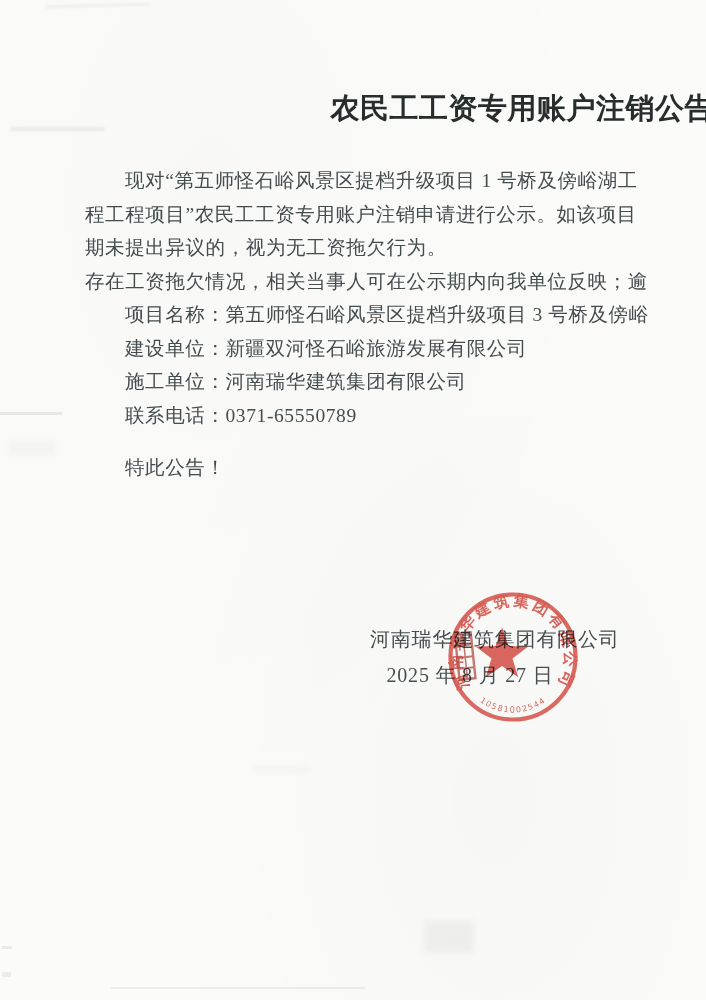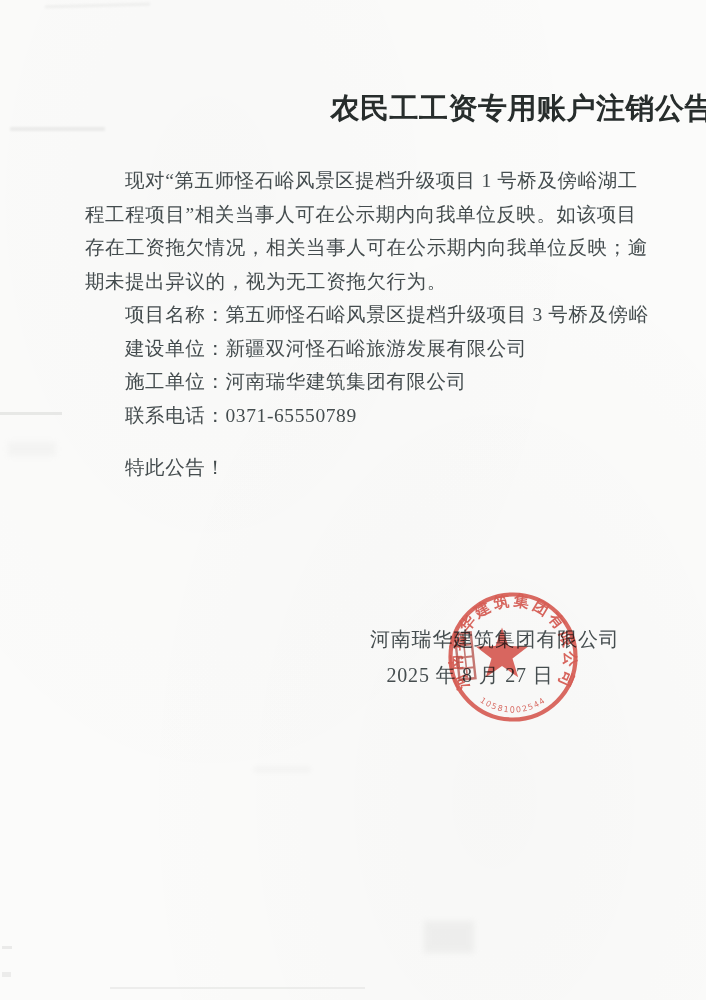--- a/index.html
+++ b/index.html
@@ -61,23 +61,23 @@
   <div class="smudge sm5"></div>
   <div class="smudge sm6"></div>
   <div class="smudge sm7"></div>
   <div class="smudge sm8"></div>
   <div class="smudge sm9"></div>
 
   <h1 class="doc-title">农民工工资专用账户注销公告</h1>
 
   <div class="body-block">
     <div class="body-line indent">现对“第五师怪石峪风景区提档升级项目 1 号桥及傍峪湖工</div>
-    <div class="body-line">程工程项目”相关当事人可在公示期内向我单位反映。如该项目</div>
+    <div class="body-line">程工程项目”农民工工资专用账户注销申请进行公示。如该项目</div>
+    <div class="body-line">期未提出异议的，视为无工资拖欠行为。</div>
     <div class="body-line">存在工资拖欠情况，相关当事人可在公示期内向我单位反映；逾</div>
-    <div class="body-line">期未提出异议的，视为无工资拖欠行为。</div>
     <div class="body-line indent">项目名称：第五师怪石峪风景区提档升级项目 3 号桥及傍峪</div>
     <div class="body-line indent">建设单位：新疆双河怪石峪旅游发展有限公司</div>
     <div class="body-line indent">施工单位：河南瑞华建筑集团有限公司</div>
     <div class="body-line indent">联系电话：0371-65550789</div>
     <div class="body-line indent gap-before">特此公告！</div>
   </div>
 
   <div class="signature">
     <div class="sig-company">河南瑞华建筑集团有限公司</div>
     <div class="sig-date">2025 年 8 月 27 日</div>

